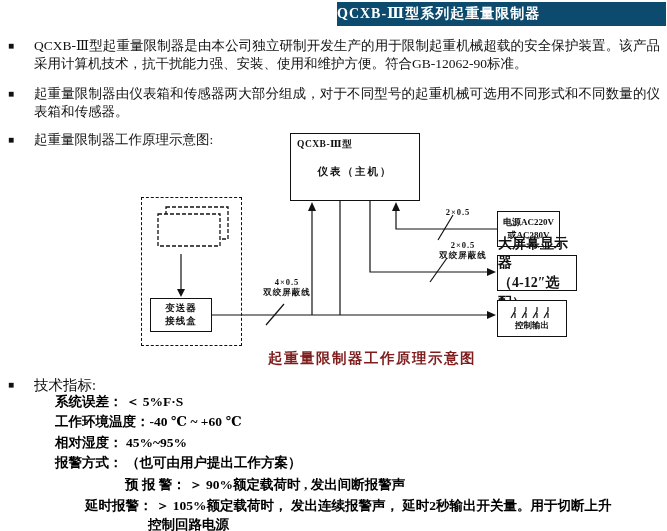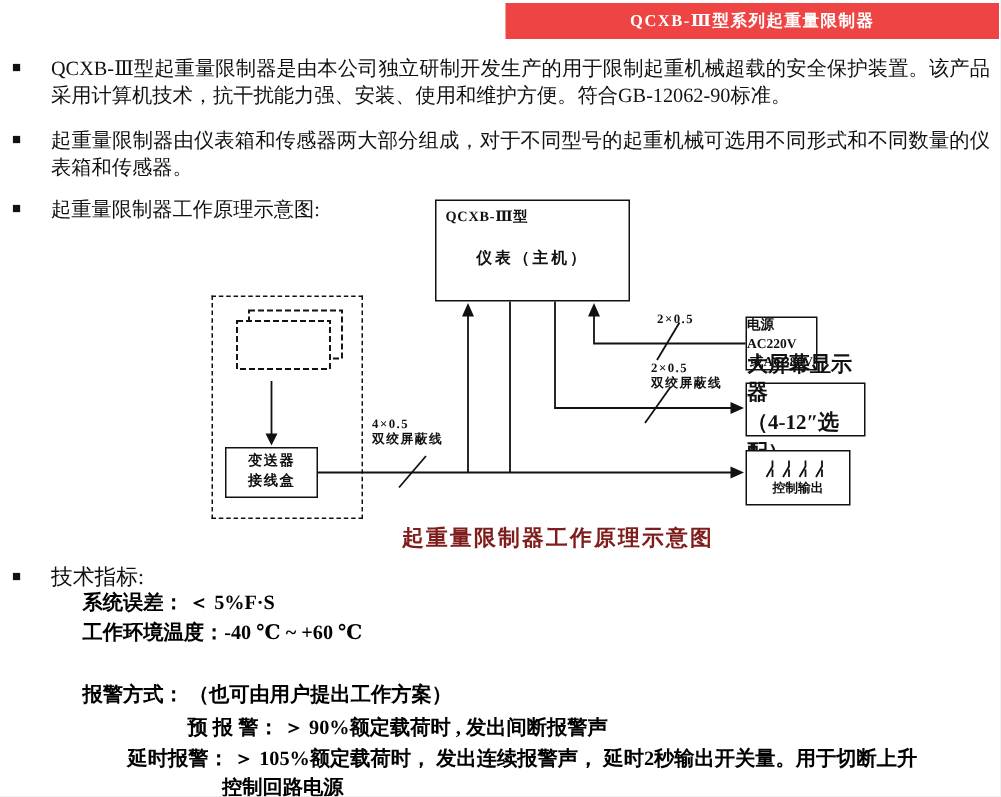--- a/index.html
+++ b/index.html
@@ -1,22 +1,22 @@
 <!DOCTYPE html>
 <html><head>
 <meta charset="utf-8">
 <style>
   * { margin:0; padding:0; box-sizing:border-box; }
   html,body { background:#e8e8e8; }
   body { font-family:"Liberation Serif","DejaVu Serif",serif; }
   .page { position:relative; width:667px; height:531px; background:#ffffff; color:#111; overflow:hidden; }
 
   .banner { position:absolute; top:2px; left:337px; width:329px; height:24px;
-            background:#ef4444; color:#fff; font-weight:bold; font-size:11px;
-            line-height:24px; text-align:center; letter-spacing:1px; }
+            background:#0c4a6e; color:#fff; font-weight:bold; font-size:14px;
+            line-height:24px; text-align:left; letter-spacing:1px; }
 
   .bullet-row { position:absolute; left:8px; width:652px; display:flex; }
   .bullet-marker { flex:none; width:26px; font-size:10px; line-height:18px; color:#111; }
   .bullet-text { font-weight:normal; font-size:13.5px; line-height:18px; text-align:justify; color:#111; }
   .b1 { top:37px; }
   .b2 { top:85px; }
   .b3 { top:131px; }
   .bh { top:376px; }
   .bh .bullet-text { font-size:14.5px; }
 
@@ -27,28 +27,28 @@
   .box { position:absolute; border:1.5px solid #111; background:#fff; z-index:2;
          display:flex; flex-direction:column; align-items:center; justify-content:center;
          font-weight:bold; color:#111; }
   .main-box { left:290px; top:133px; width:130px; height:68px; }
   .main-model { position:absolute; top:4px; left:6px; font-size:9.5px; letter-spacing:0.5px; }
   .main-label { position:absolute; top:31px; width:100%; text-align:center; font-size:10.5px; letter-spacing:2px; }
   .dashed-enclosure { position:absolute; left:141px; top:197px; width:101px; height:149px;
                       border:1.5px dashed #111; background:transparent; z-index:1; }
   .sensor-box   { left:150px; top:222px; width:62px; height:32px; font-size:9px; line-height:1.35; }
   .junction-box { left:150px; top:298px; width:62px; height:34px; font-size:9.5px; line-height:1.4; letter-spacing:1px; }
-  .power-box    { left:497px; top:211px; width:48px; height:36px; font-size:9px; line-height:1.4; }
+  .power-box    { left:497px; top:211px; width:63px; height:36px; font-size:9px; line-height:1.4; }
   .display-box  { left:497px; top:255px; width:80px; height:36px; font-size:14px; line-height:1.4; }
   .output-box   { left:497px; top:300px; width:70px; height:37px; font-size:8.5px; line-height:1.2; }
   .output-box .contacts { margin-bottom:1px; }
 
   .cable-label { position:absolute; z-index:2; font-weight:bold; font-size:8.5px;
-                 line-height:10px; letter-spacing:1px; color:#111; }
-  .lbl-sensor  { left:248px; top:277px; width:58px; }
+                 line-height:10px; letter-spacing:1px; text-align:center; color:#111; }
+  .lbl-sensor  { left:258px; top:277px; width:58px; }
   .lbl-power   { left:438px; top:207px; width:40px; }
   .lbl-display { left:434px; top:240px; width:58px; }
 
   .caption { position:absolute; left:268px; top:349px; font-size:14.5px; font-weight:bold;
              letter-spacing:1.5px; color:#7f1d1d; }
 
   .spec { position:absolute; font-weight:bold; font-size:13.5px; white-space:nowrap; color:#000000; }
   .s0 { left:55px;  top:393px; }
   .s1 { left:55px;  top:413px; }
   .s2 { left:55px;  top:434px; }
@@ -161,18 +161,19 @@
 
   <div class="caption">起重量限制器工作原理示意图</div>
 
   <div class="bullet-row bh">
     <span class="bullet-marker">■</span>
     <span class="bullet-text">技术指标:</span>
   </div>
 
   <div class="spec s0">系统误差：  ＜ 5%F·S</div>
   <div class="spec s1">工作环境温度：-40 ℃ ~ +60 ℃</div>
+  <div class="spec s2">相对湿度：  45%~95%</div>
   <div class="spec s3">报警方式：  （也可由用户提出工作方案）</div>
   <div class="spec s4">预 报 警：  ＞ 90%额定载荷时 , 发出间断报警声</div>
   <div class="spec s5">延时报警：  ＞ 105%额定载荷时， 发出连续报警声， 延时2秒输出开关量。用于切断上升</div>
   <div class="spec s6">控制回路电源</div>
 
 </div>
 
 </body></html>

